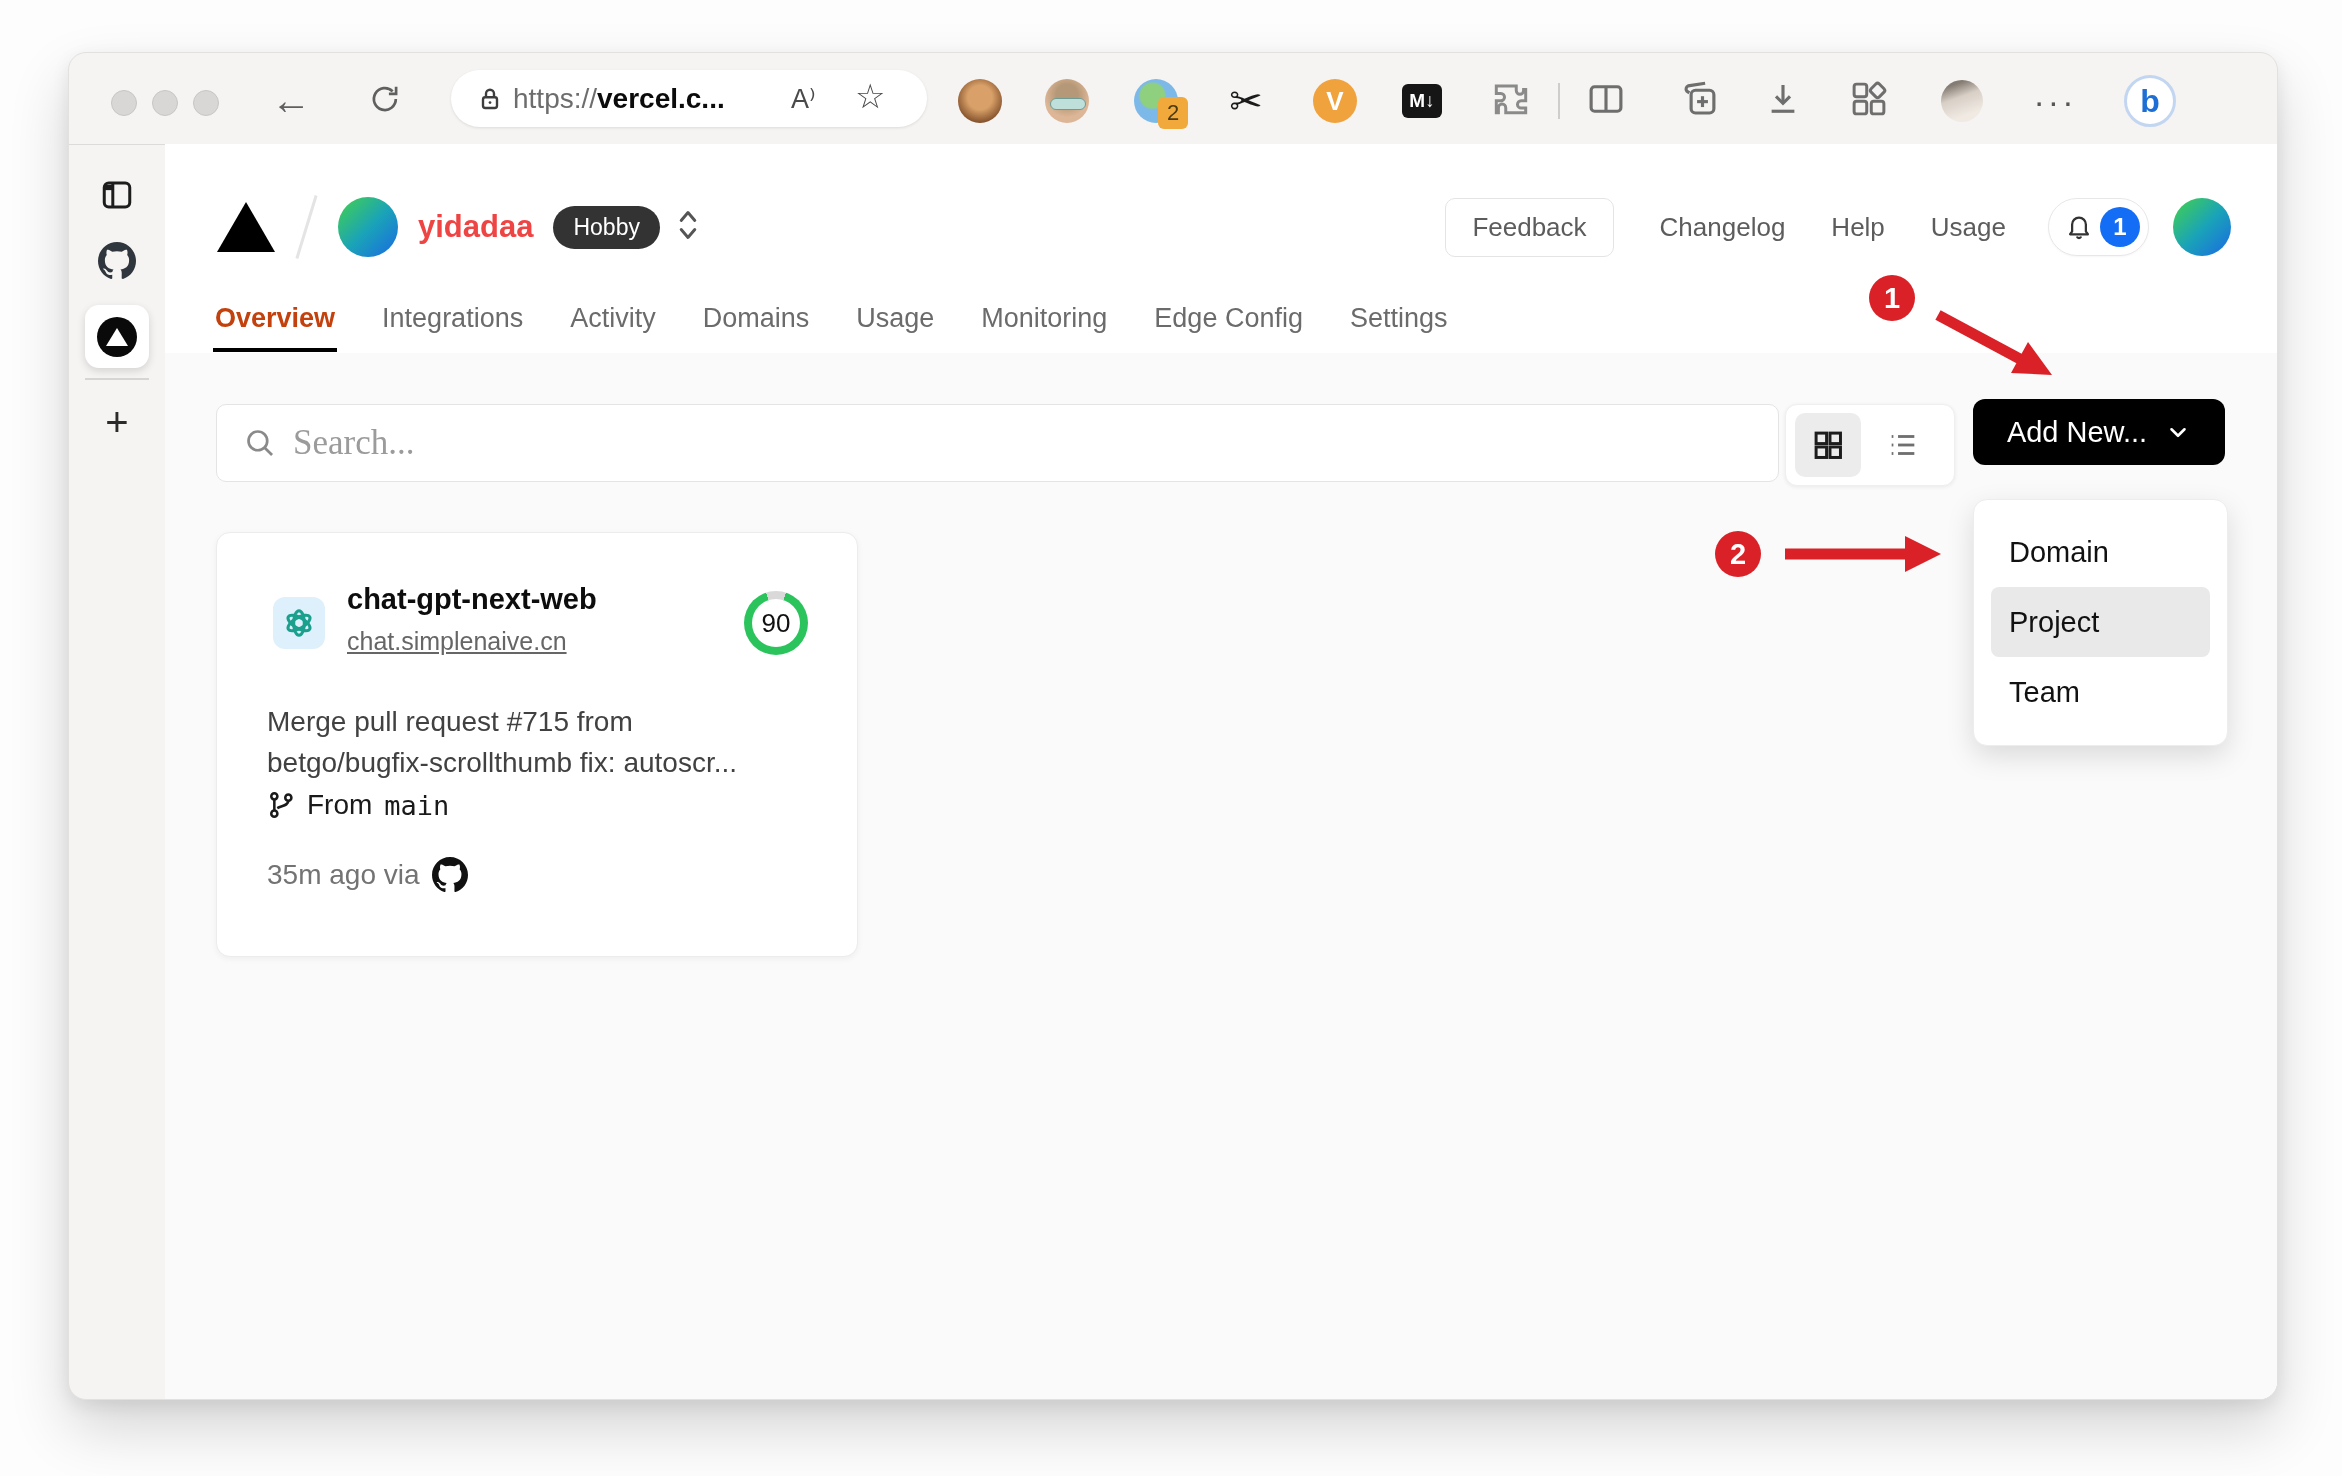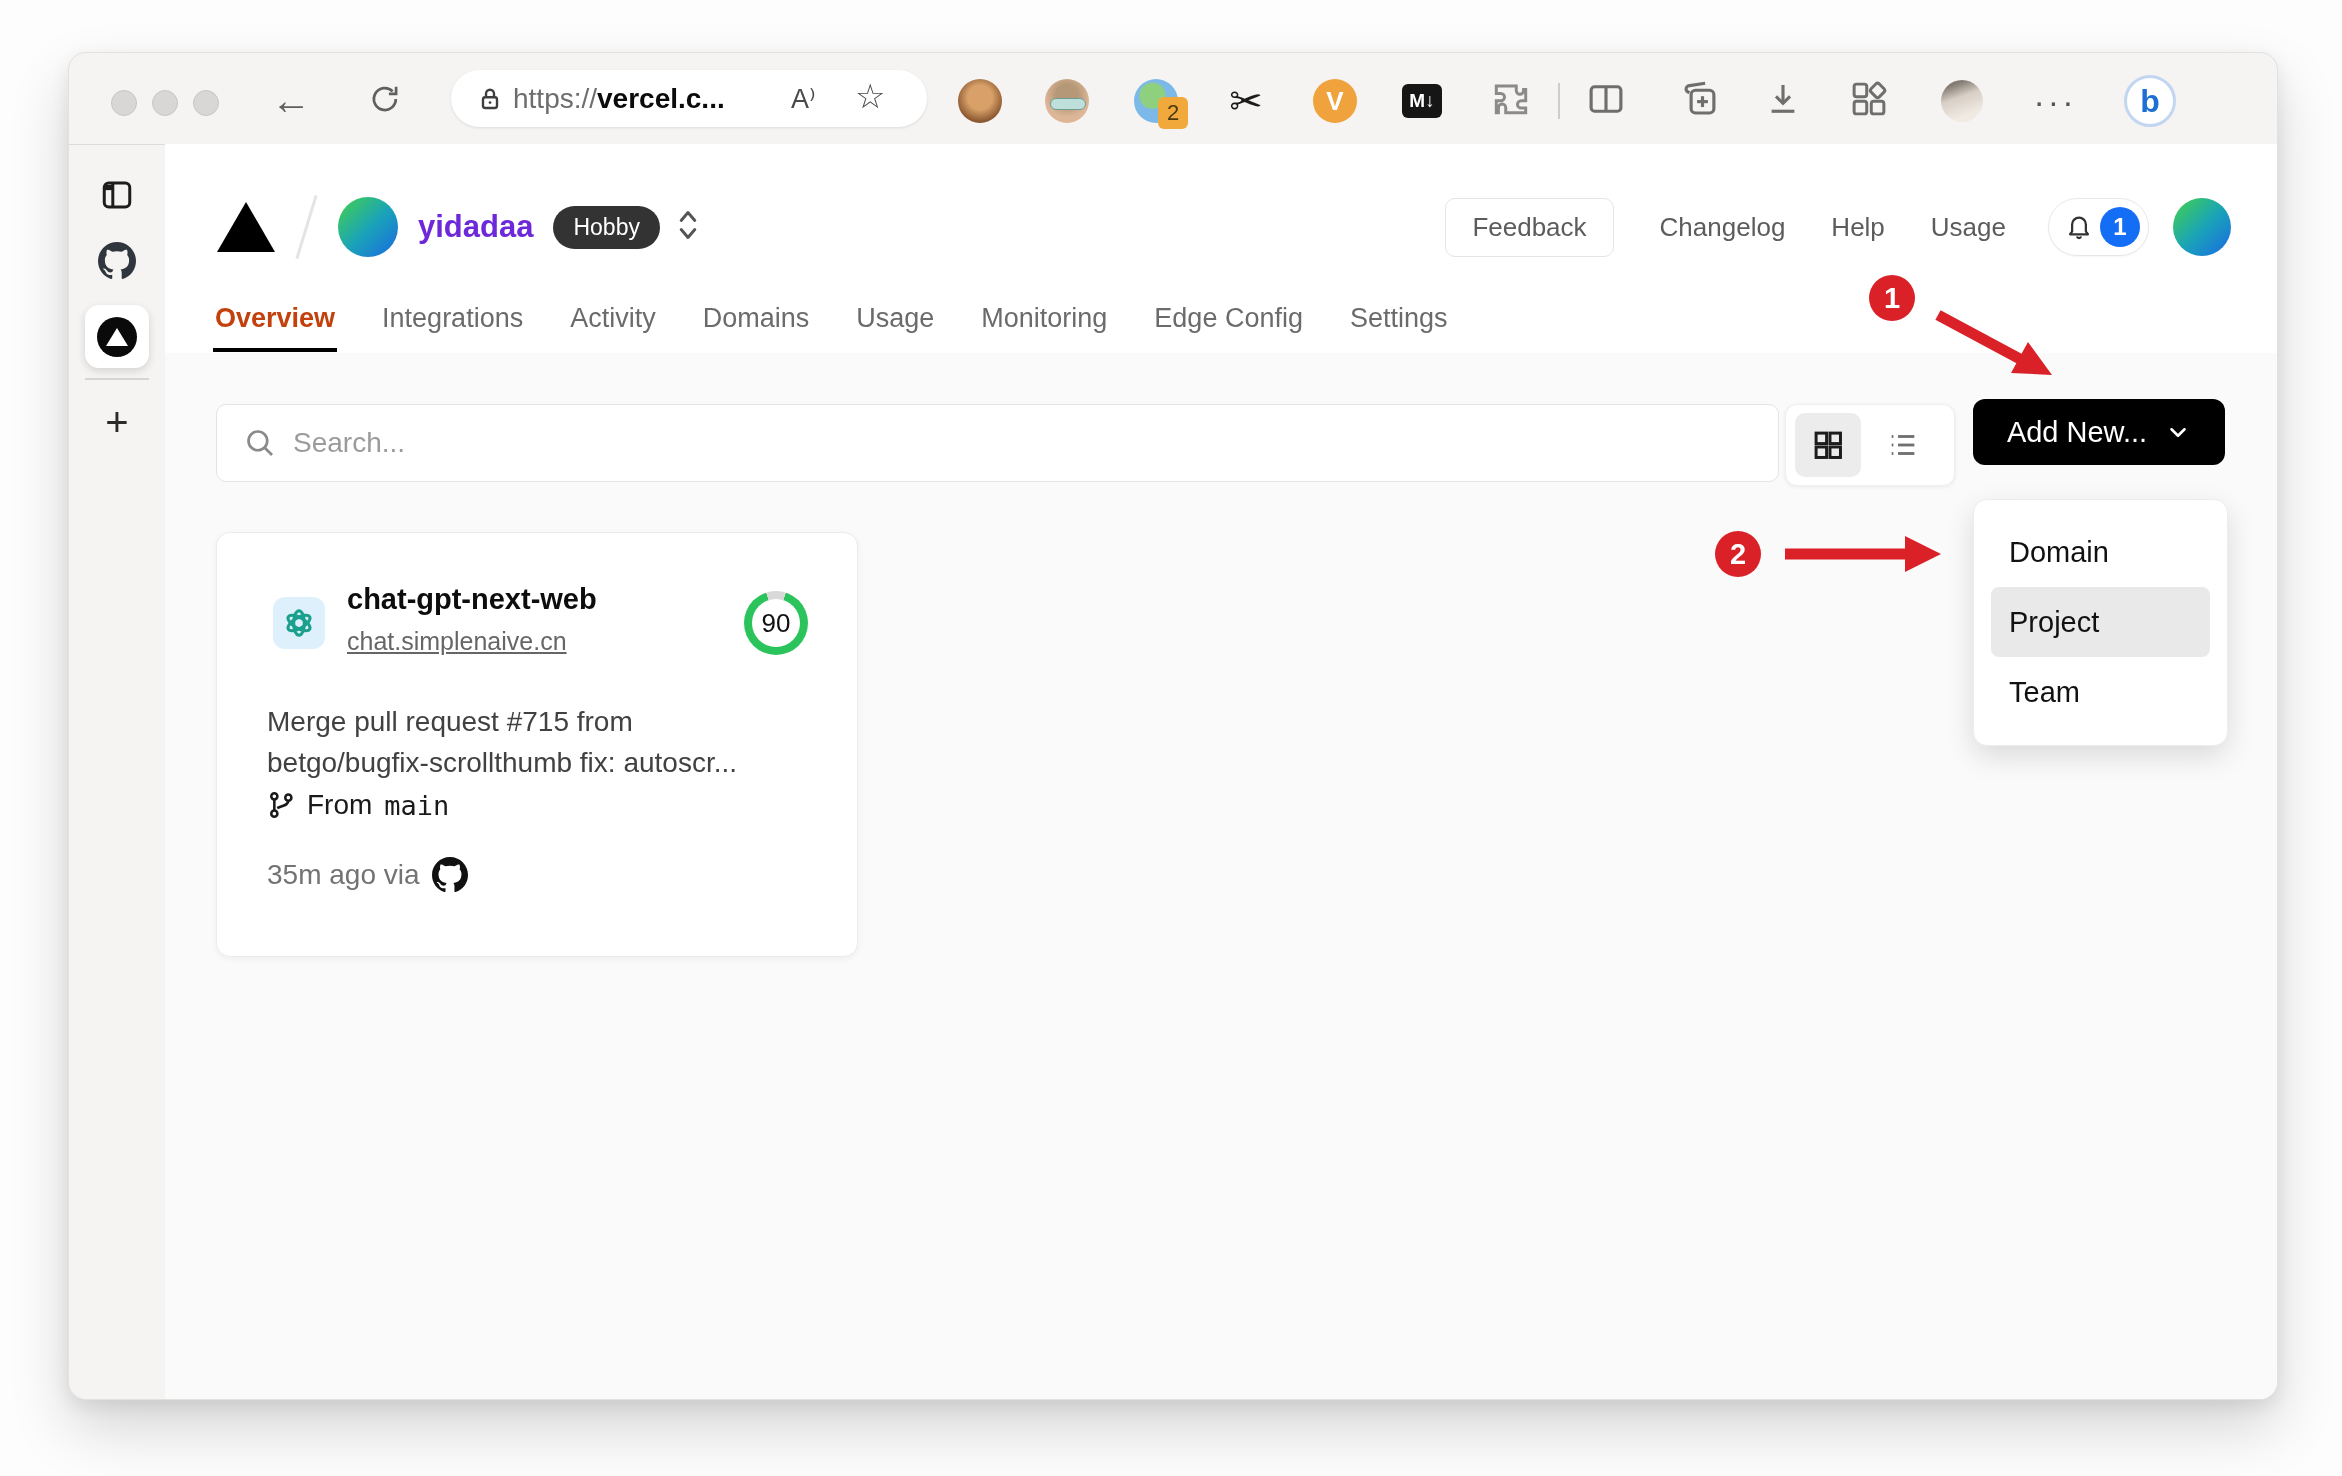--- a/index.html
+++ b/index.html
@@ -36,40 +36,40 @@
   .v-circle .tri{width:0;height:0;border-left:11px solid transparent;border-right:11px solid transparent;border-bottom:18px solid #fff;}
   .side-sep{position:absolute;left:16px;top:234px;width:64px;height:2px;background:#d7d5d3;}
   .plus{font-size:40px;color:#2b2b2b;font-weight:400;}
   
   .page{position:absolute;left:96px;top:91px;right:0;bottom:0;background:#fff;border-radius:0 0 18px 0;overflow:hidden;}
   .v-header{position:absolute;left:0;top:0;right:0;height:209px;background:#fff;border-bottom:1px solid #ebebeb;}
   .hrow{position:absolute;left:52px;right:46px;top:18px;height:130px;display:flex;align-items:center;}
   .logo-tri{width:0;height:0;border-left:29px solid transparent;border-right:29px solid transparent;border-bottom:50px solid #000;}
   .slash{width:3px;height:66px;background:#e4e4e4;transform:rotate(17deg);margin:0 30px;}
   .grad-avatar{border-radius:50%;background:linear-gradient(135deg,#3ecb5b 8%,#1aa3b8 52%,#1a6fdf 95%);}
-  .team-name{font-size:31px;font-weight:700;color:#6d28d9;margin-left:20px;}
+  .team-name{font-size:31px;font-weight:700;color:#ef4444;margin-left:20px;}
   .plan-badge{margin-left:20px;background:#333;color:#fff;font-size:23px;padding:8px 20px;border-radius:999px;}
   .scope-chevrons{margin-left:16px;}
   .hdr-right{margin-left:auto;display:flex;align-items:center;}
   .feedback-btn{border:1px solid #e4e4e4;border-radius:10px;background:#fff;color:#5c5c5c;font-size:26px;padding:13px 26px;}
   .hdr-link{color:#5c5c5c;font-size:26px;margin-left:46px;}
   .bell-pill{margin-left:42px;height:56px;background:#fff;border:1px solid #e7e7e7;border-radius:999px;
     display:flex;align-items:center;padding:0 8px 0 15px;box-shadow:0 1px 2px rgba(0,0,0,.04);}
   .bell-badge{width:40px;height:40px;border-radius:50%;background:#146ef5;color:#fff;font-size:24px;font-weight:700;
     display:flex;align-items:center;justify-content:center;margin-left:6px;}
   .tabs{position:absolute;left:50px;top:140px;height:68px;display:flex;gap:47px;align-items:center;}
   .tab{font-size:27px;color:#6b6b6b;position:relative;height:100%;display:flex;align-items:center;}
   .tab.active{color:#c2410c;font-weight:bold;}
   .tab.active::after{content:"";position:absolute;left:-2px;right:-2px;bottom:0;height:4px;background:#000;}
   
   .content{position:absolute;left:0;top:209px;right:0;bottom:0;background:#fafafa;}
   .searchbar{position:absolute;left:51px;top:51px;width:1561px;height:76px;background:#fff;border:1px solid #e4e4e4;
     border-radius:10px;display:flex;align-items:center;}
-  .searchbar input{border:none;outline:none;background:transparent;font-size:28px;color:#333;flex:1;margin-left:14px;
-    font-family:Liberation Sans, sans-serif;}
+  .searchbar input{border:none;outline:none;background:transparent;font-size:35px;color:#333;flex:1;margin-left:14px;
+    font-family:Liberation Serif, serif;}
   .searchbar input::placeholder{color:#9b9b9b;}
   .view-toggle{position:absolute;left:1620px;top:51px;width:168px;height:80px;background:#fff;border:1px solid #efefef;
     border-radius:12px;box-shadow:0 1px 4px rgba(0,0,0,.07);display:flex;align-items:center;}
   .seg{width:66px;height:64px;border-radius:10px;display:flex;align-items:center;justify-content:center;margin-left:9px;}
   .seg.on{background:#ececec;}
   .add-new{position:absolute;left:1808px;top:46px;width:252px;height:66px;background:#000;border-radius:12px;color:#fff;
     display:flex;align-items:center;justify-content:center;gap:18px;font-size:29px;font-weight:500;}
   .dropdown{position:absolute;left:1808px;top:146px;width:255px;height:247px;background:#fff;border:1px solid #ededed;
     border-radius:14px;box-shadow:0 10px 28px rgba(0,0,0,.13);padding:17px 0 0 0;box-sizing:border-box;z-index:5;}
   .dd-item{margin:0 17px;height:70px;display:flex;align-items:center;padding-left:18px;font-size:29px;color:#111;border-radius:8px;}

